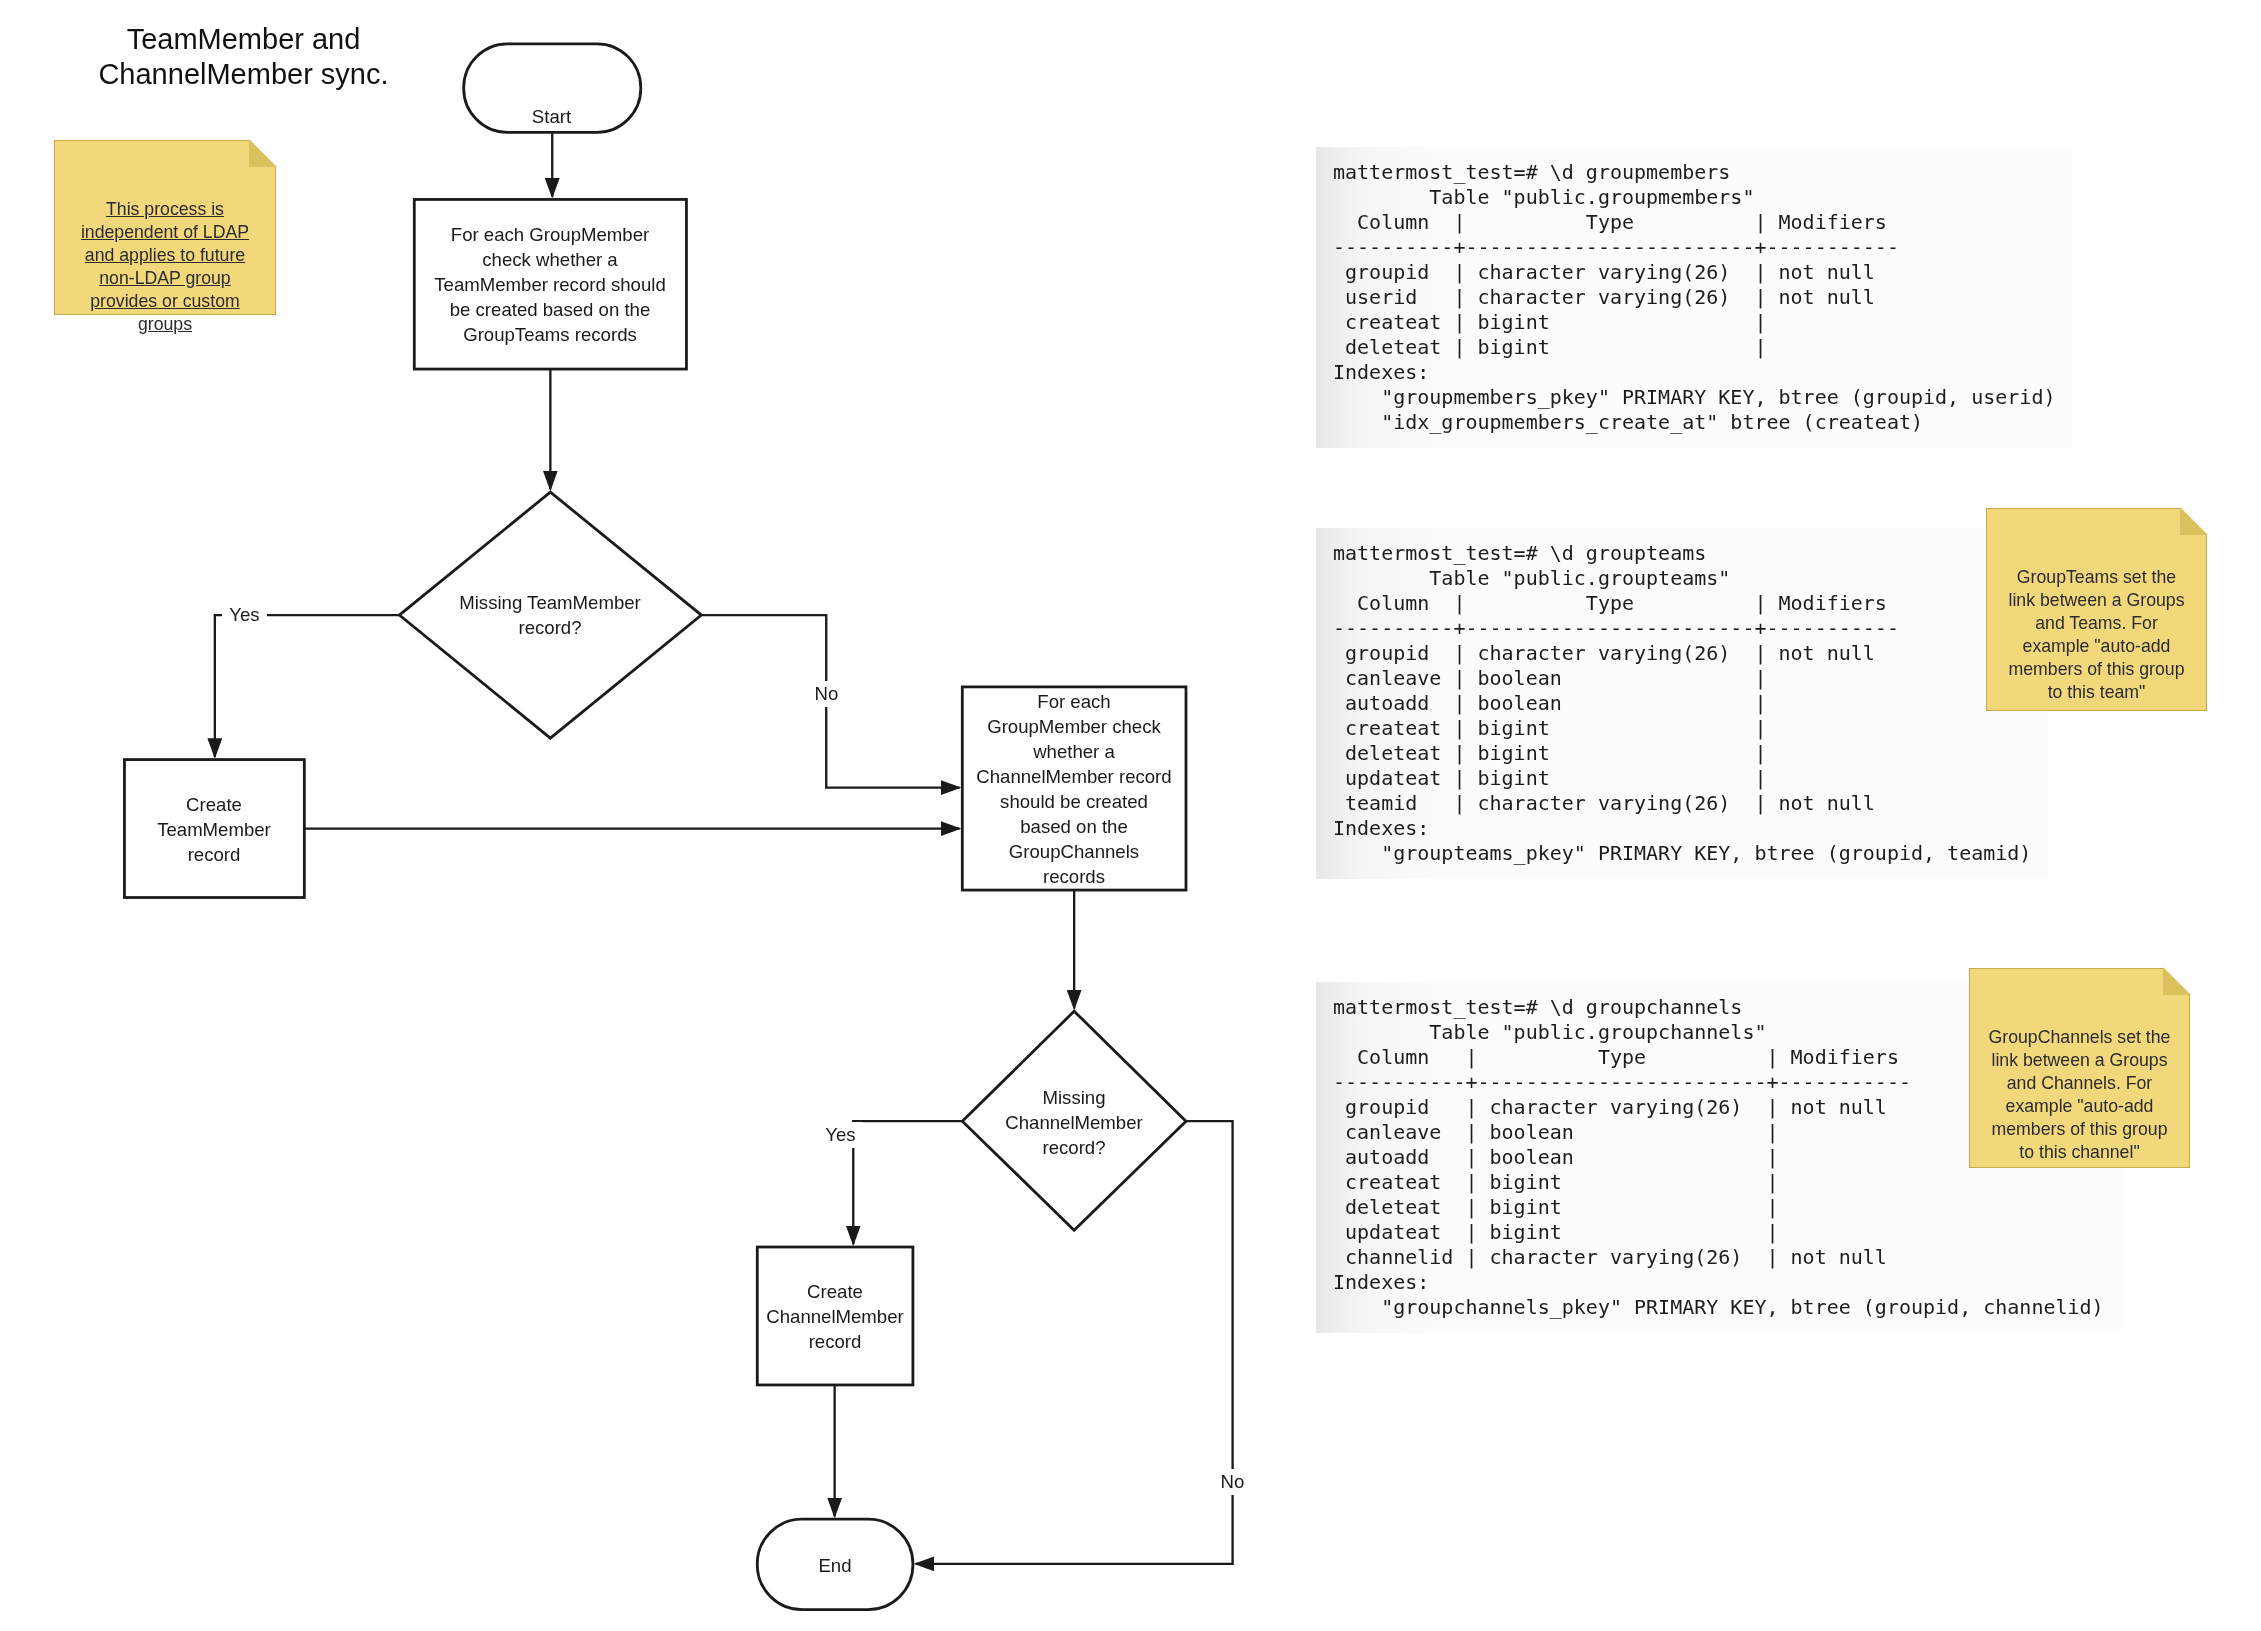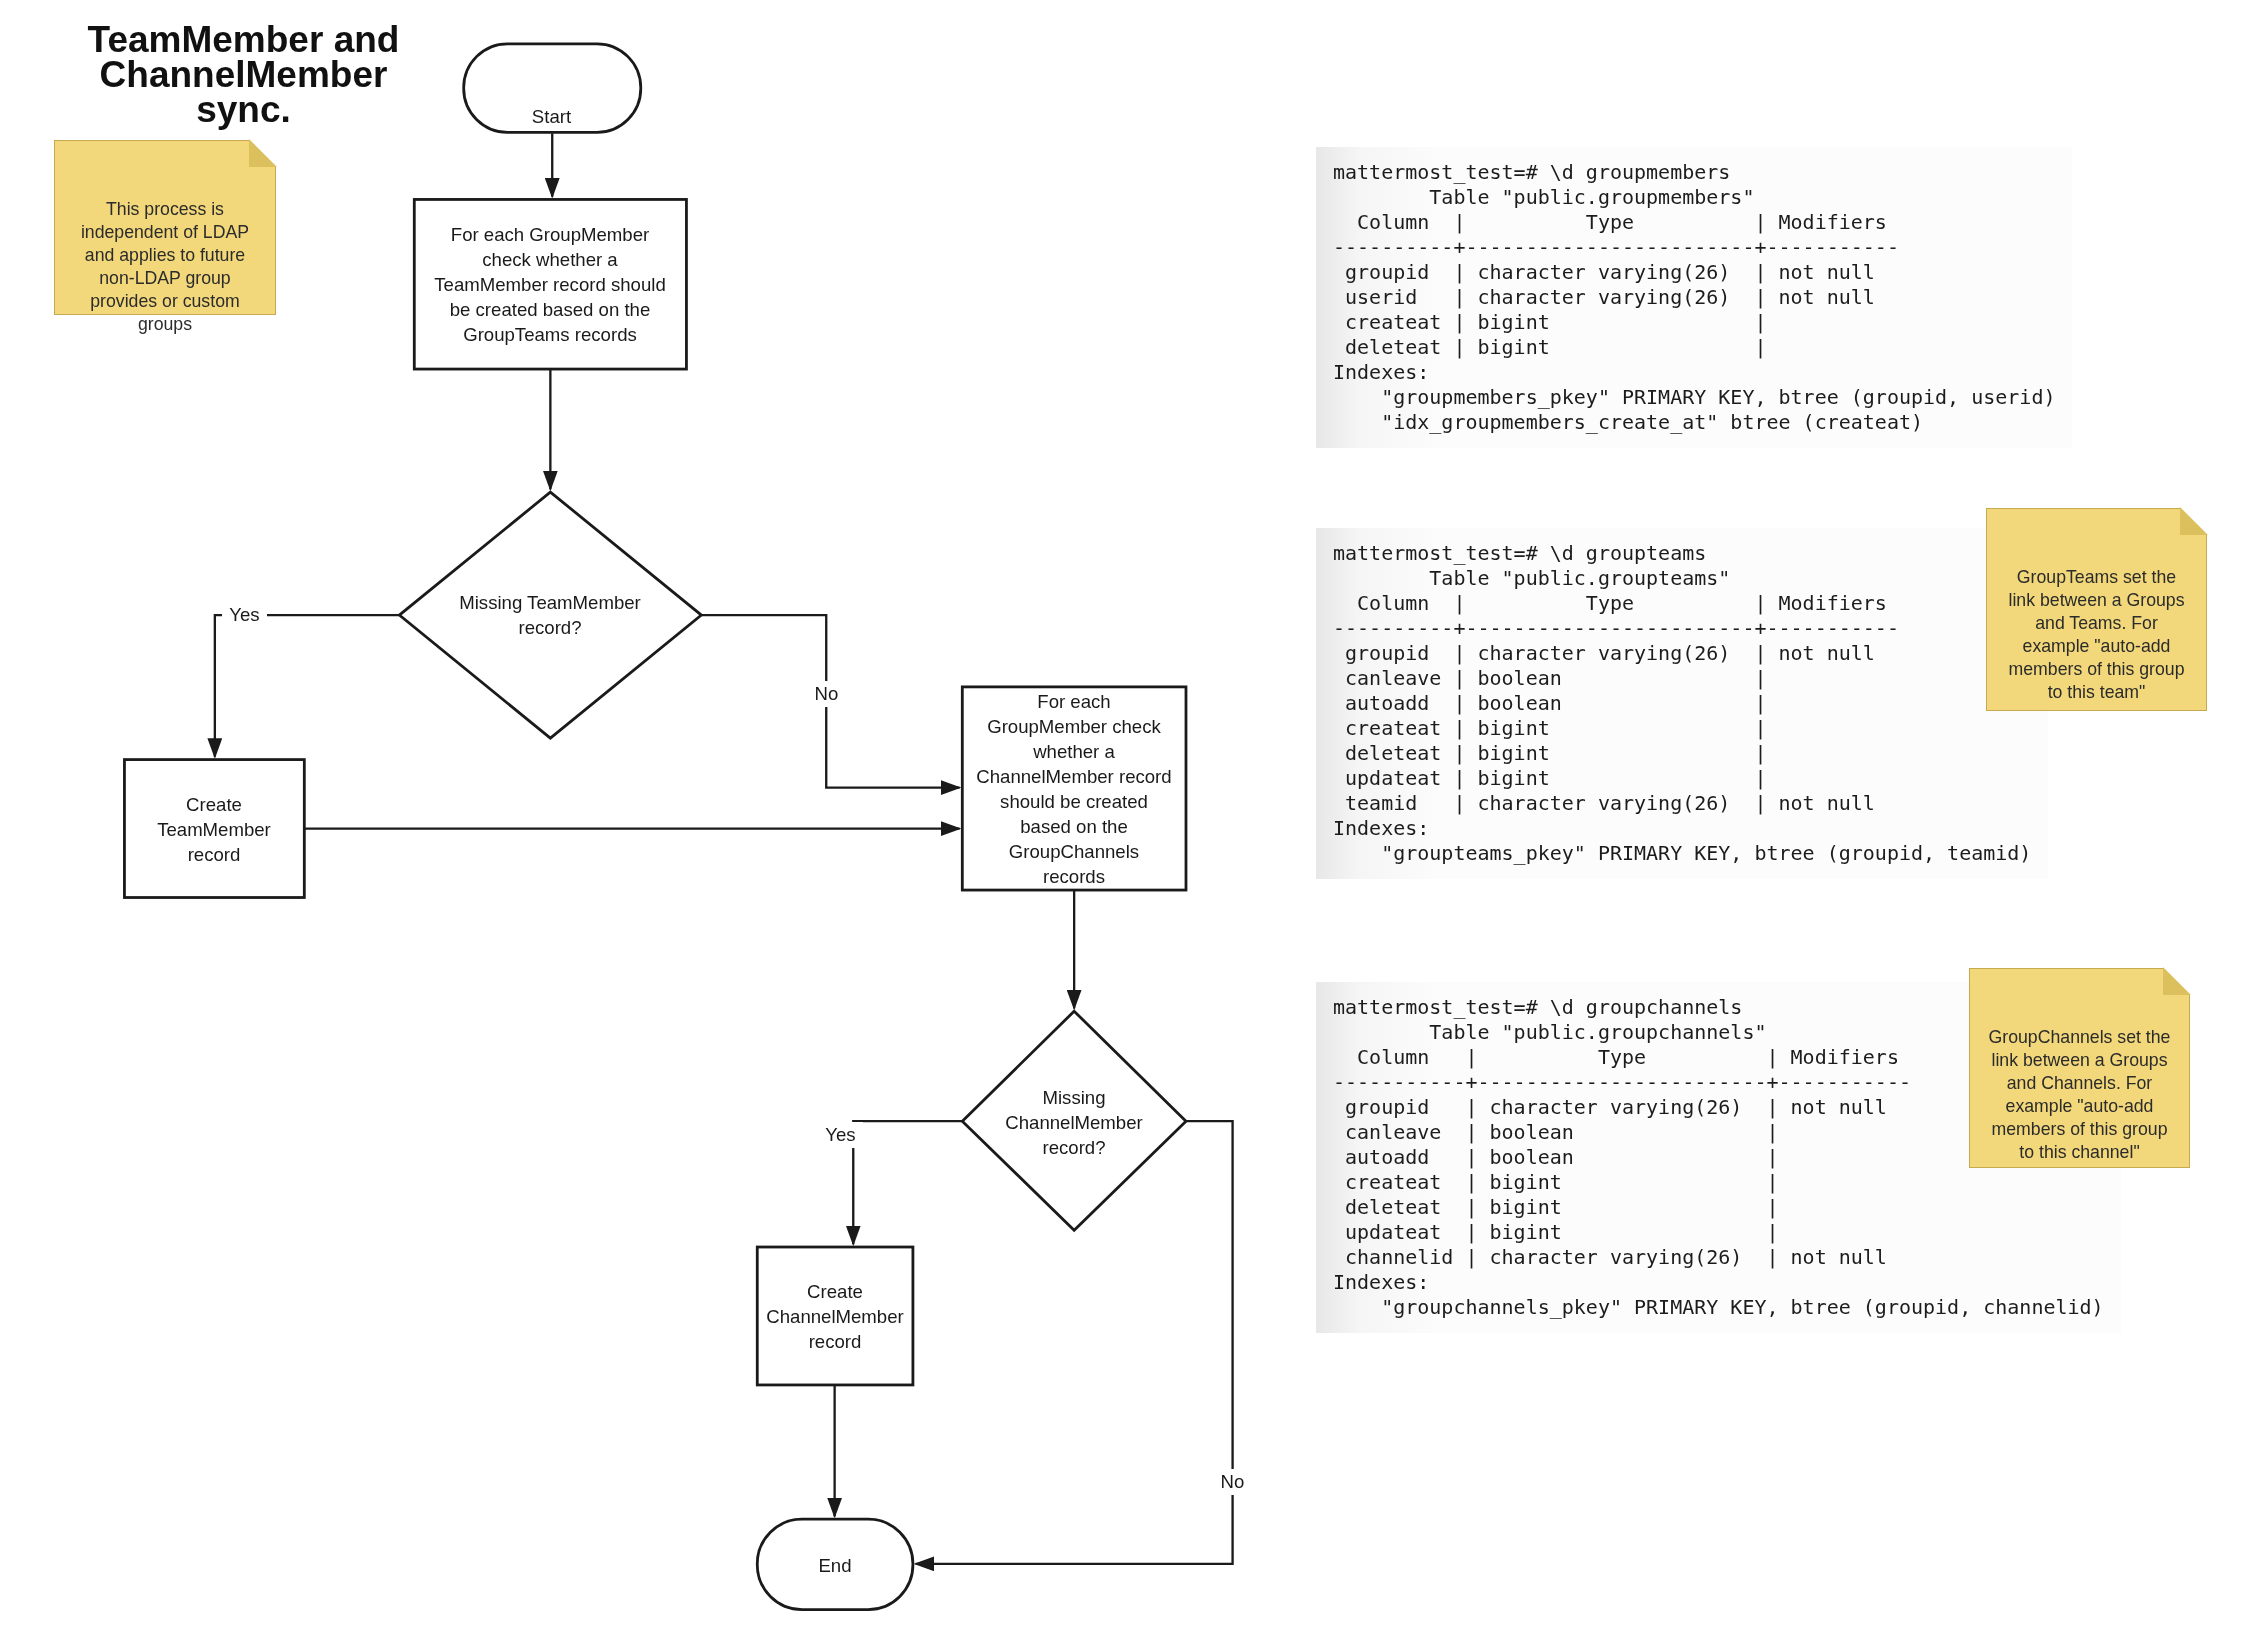--- a/index.html
+++ b/index.html
@@ -19,21 +19,21 @@
     text-align:center; white-space:pre-line;
     font-size:18.6px; line-height:25px; color:#1a1a1a;
   }
   .edge-label {
     position:absolute; z-index:3;
     display:flex; align-items:center; justify-content:center;
     background:#ffffff; font-size:18.6px; color:#1a1a1a;
   }
   #title {
     position:absolute; left:56px; top:22.4px; width:375px; z-index:2;
-    font-size:37px; line-height:35px; font-weight:bold;
+    font-size:29px; line-height:35px; font-weight:normal;
     text-align:center; white-space:pre-line; color:#111;
   }
   .note {
     position:absolute; z-index:4;
     background:#F2D87B;
     border:1.9px solid #C7A94F;
     text-align:center; white-space:pre-line;
     font-size:17.7px; line-height:23px; color:#2b2b2b;
     box-sizing:border-box;
   }
@@ -116,21 +116,21 @@
   <div class="label" style="left:757px; top:1247px; width:156px; height:138px;">Create
 ChannelMember
 record</div>
   <div class="label" style="left:757px; top:1520px; width:156px; height:90px;">End</div>
 
   <div class="edge-label" style="left:222px; top:602px; width:45px; height:26px;">Yes</div>
   <div class="edge-label" style="left:804px; top:681px; width:45px; height:26px;">No</div>
   <div class="edge-label" style="left:818px; top:1122px; width:45px; height:26px;">Yes</div>
   <div class="edge-label" style="left:1210px; top:1469px; width:45px; height:26px;">No</div>
 
-  <div class="note" style="left:54px; top:140px; width:222px; height:175px;">
+  <div class="note" style="left:54px; top:140px; width:222px; height:175px;text-decoration:underline;">
     <span class="fold"></span>
     <div class="note-text">This process is
 independent of LDAP
 and applies to future
 non-LDAP group
 provides or custom
 groups</div>
   </div>
   <div class="note" style="left:1986px; top:508px; width:221px; height:203px;">
     <span class="fold"></span>

